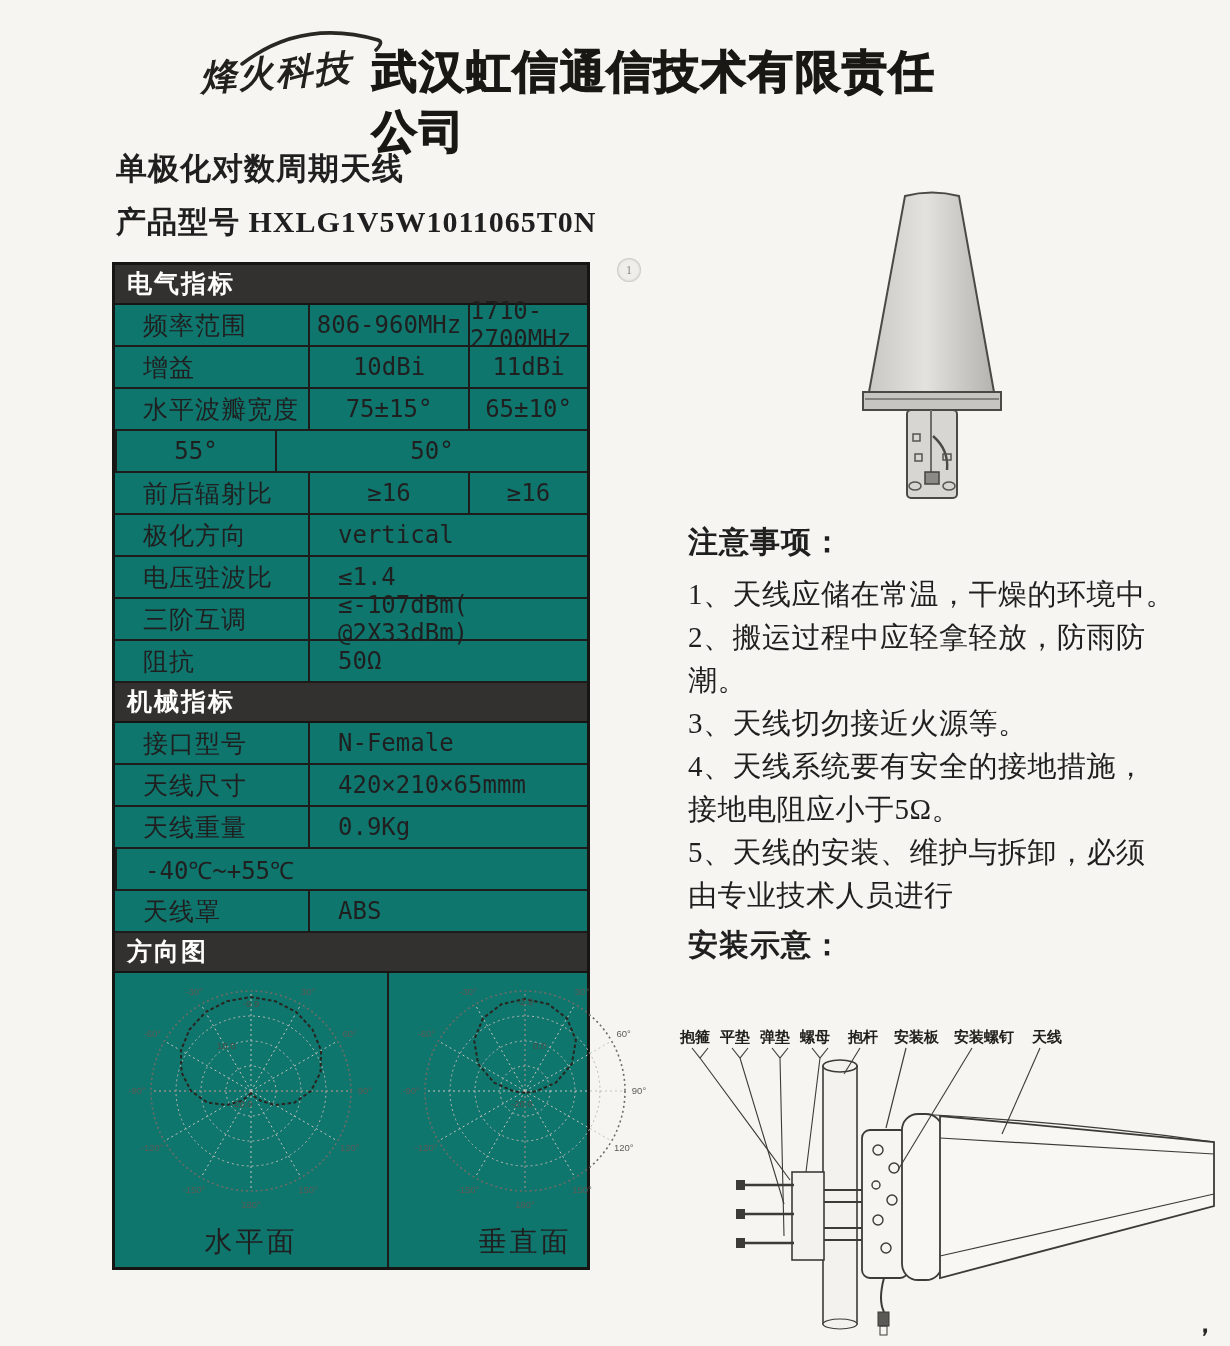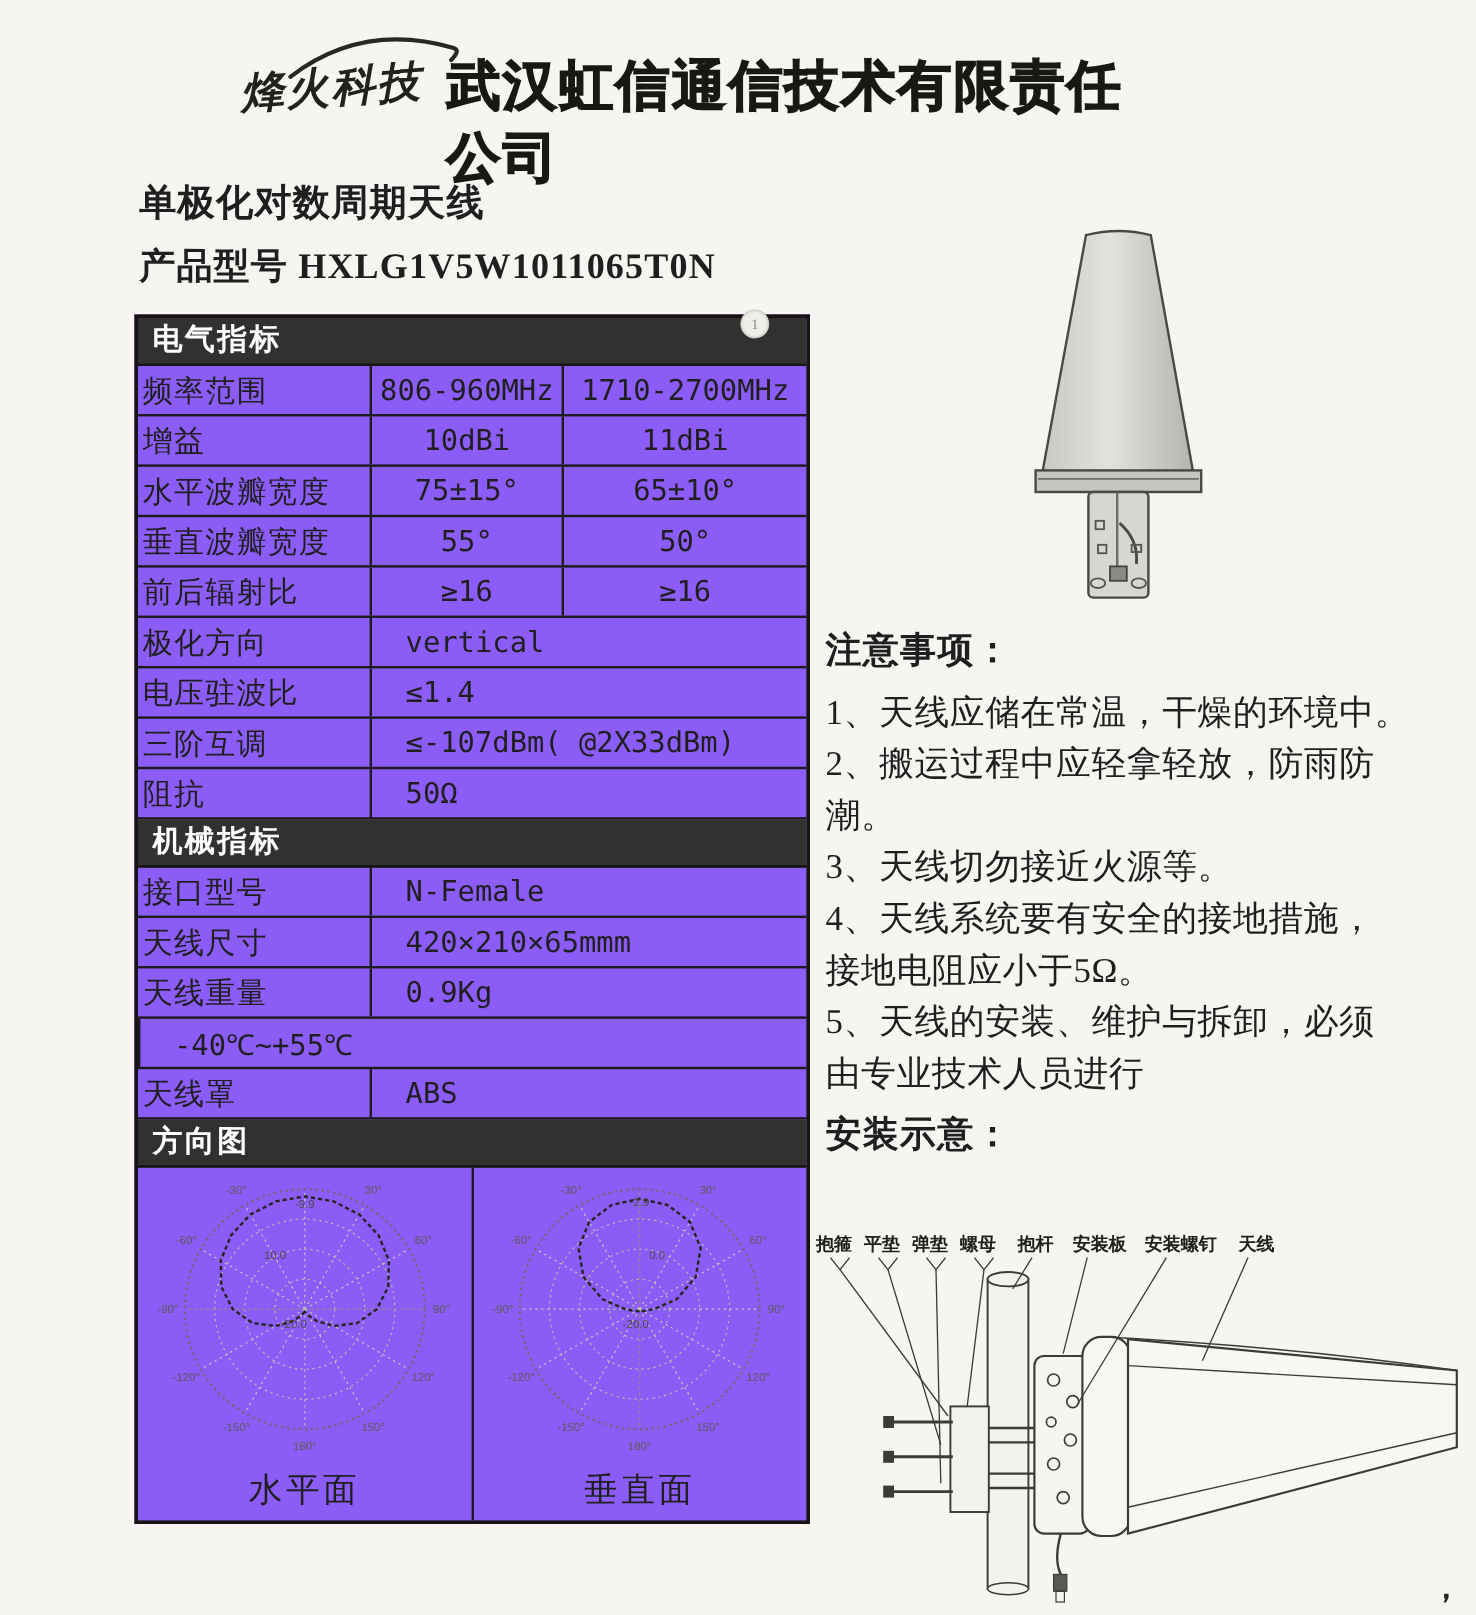--- a/index.html
+++ b/index.html
@@ -25,34 +25,34 @@
     -webkit-text-stroke:1.3px #191815;
     font-family:"Liberation Sans", sans-serif;
   }
 
   
   #product-title{left:116px;top:148px;font-size:31px;font-weight:bold;letter-spacing:1px;}
   #product-model{left:116px;top:202px;font-size:30px;font-weight:bold;letter-spacing:1px;}
 
   
   #spec-table{
-    left:112px;top:262px;width:563px;
-    border:3px solid #161513;background:#8b5cf6;
+    left:112px;top:262px;width:478px;
+    border:3px solid #161513;background:#0f766e;
     box-sizing:border-box;
   }
   .section-bar{
     height:38px;background:#333130;color:#fdfdfb;
     font-size:25px;font-weight:bold;letter-spacing:2px;
     line-height:38px;padding-left:12px;
     border-bottom:2px solid #161513;
   }
   .spec-row{display:flex;height:42px;border-bottom:2px solid #1d1c1a;box-sizing:border-box;}
   .spec-row:last-child{border-bottom:none;}
   .cell{box-sizing:border-box;display:flex;align-items:center;font-size:25px;}
-  .cell-label{width:193px;padding-left:4px;letter-spacing:1px;}
+  .cell-label{width:193px;padding-left:28px;letter-spacing:1px;}
   .cell-v1,.cell-v2{border-left:2px solid #1d1c1a;justify-content:center;
     font-family:"DejaVu Sans Mono", monospace;font-size:24px;}
   .cell-v1{width:160px;text-align:right;}
   .cell-v2{flex:1;}
   .cell-span{flex:1;border-left:2px solid #1d1c1a;padding-left:28px;
     font-family:"DejaVu Sans Mono", monospace;font-size:24px;}
 
   
   #pattern-area{display:flex;height:294px;}
   .pattern-cell{position:relative;box-sizing:border-box;flex:1;}
@@ -103,21 +103,20 @@
       <div class="cell cell-label">增益</div>
       <div class="cell cell-v1">10dBi</div>
       <div class="cell cell-v2">11dBi</div>
     </div>
     <div class="spec-row">
       <div class="cell cell-label">水平波瓣宽度</div>
       <div class="cell cell-v1">75±15°</div>
       <div class="cell cell-v2">65±10°</div>
     </div>
     <div class="spec-row">
-      <div class="cell cell-label">垂直波瓣宽度</div>
       <div class="cell cell-v1">55°</div>
       <div class="cell cell-v2">50°</div>
     </div>
     <div class="spec-row">
       <div class="cell cell-label">前后辐射比</div>
       <div class="cell cell-v1">≥16</div>
       <div class="cell cell-v2">≥16</div>
     </div>
     <div class="spec-row">
       <div class="cell cell-label">极化方向</div>

